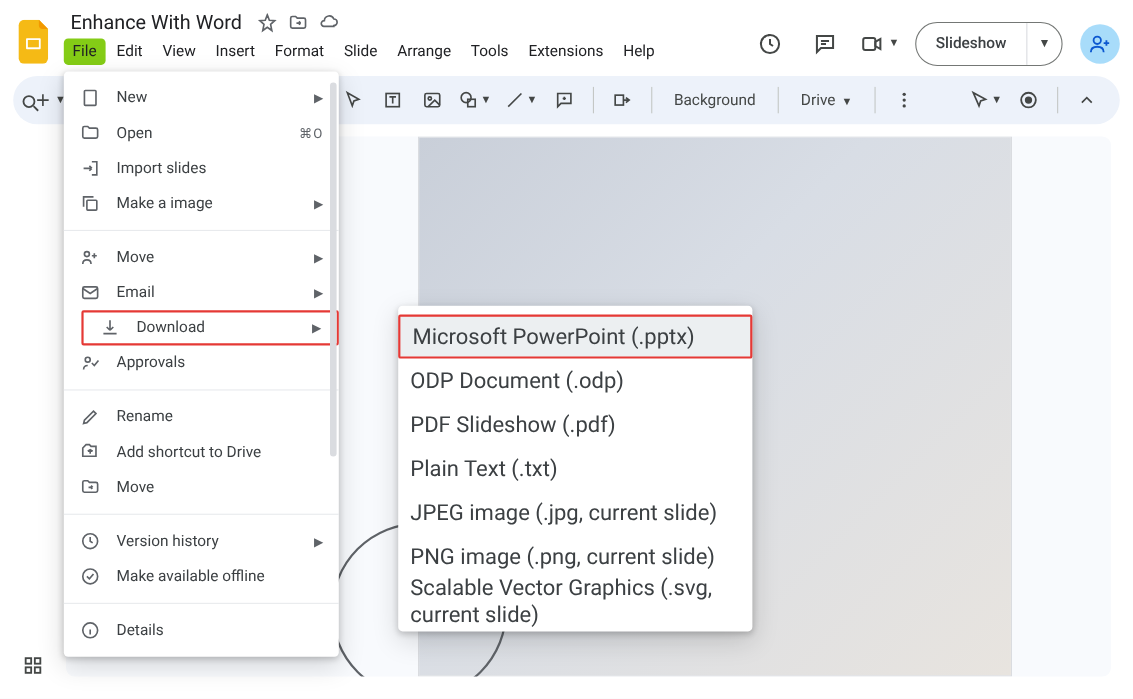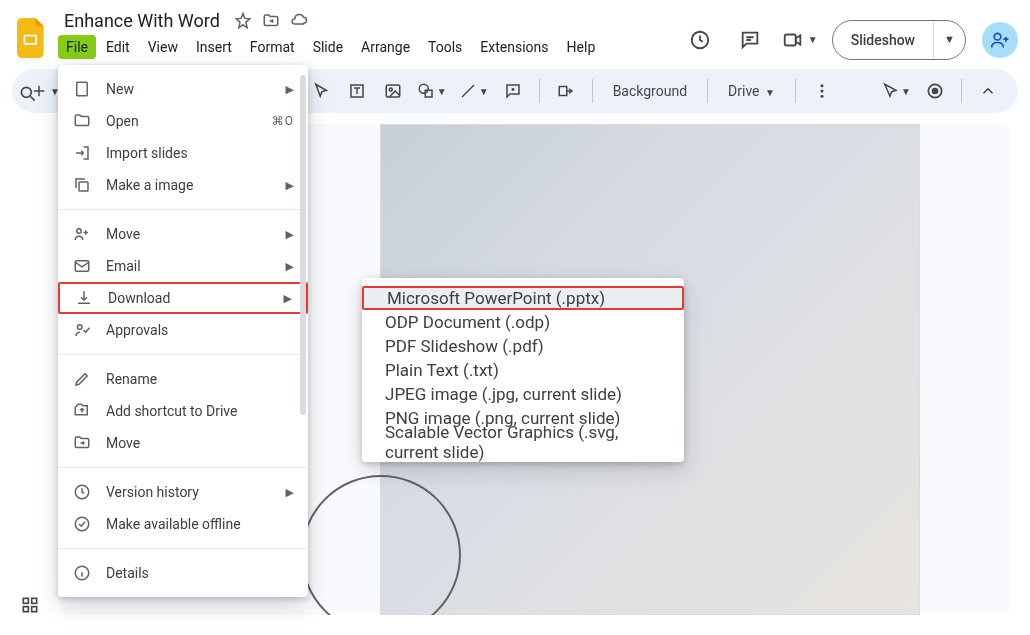--- a/index.html
+++ b/index.html
@@ -132,33 +132,34 @@
     max-height: 560px;
   }
   .dd-row {
     display: flex; align-items: center; height: 32px;
     padding: 0 14px; cursor: pointer; gap: 14px;
     color: #3c4043;
   }
   .dd-row.highlight {
     border: 2px solid #e53935;
     border-radius: 2px;
+    margin-left: 16px;
   }
   .dd-icon { width: 20px; display: flex; align-items: center; justify-content: center; color: #5f6368; }
   .dd-label { flex: 1; font-size: 14px; }
   .dd-arrow { color: #5f6368; font-size: 11px; }
   .dd-shortcut { color: #5f6368; font-size: 12px; letter-spacing: 1px; }
   .dd-divider { height: 1px; background: #e8eaed; margin: 8px 0; }
 
   .submenu {
     left: 362px; top: 278px; width: 322px;
   }
   .sub-row {
-    display: flex; align-items: center; height: 24px; padding: 0 23px;
-    cursor: pointer; color: #3c4043; font-size: 17px;
+    display: flex; align-items: center; height: 40px; padding: 0 11px;
+    cursor: pointer; color: #3c4043; font-size: 20px;
   }
   .sub-row.active { background: #eceff1; }
   .sub-row.highlight {
     border: 2px solid #e53935;
     border-radius: 2px;
   }
   .scroll-indicator {
     position: absolute; right: 2px; top: 10px; width: 6px; height: 340px;
     background: #dadce0; border-radius: 3px;
   }

